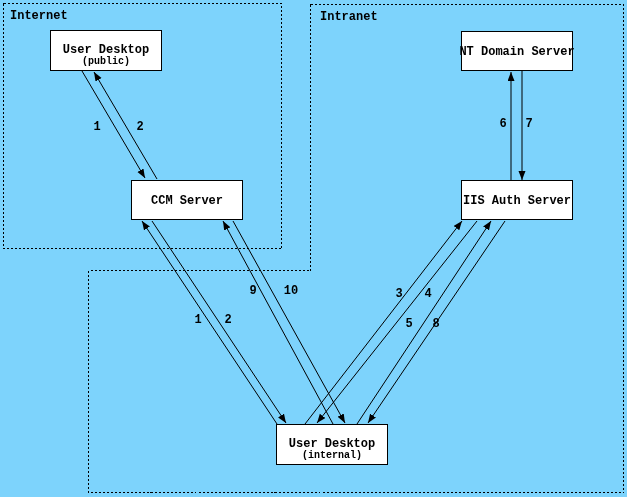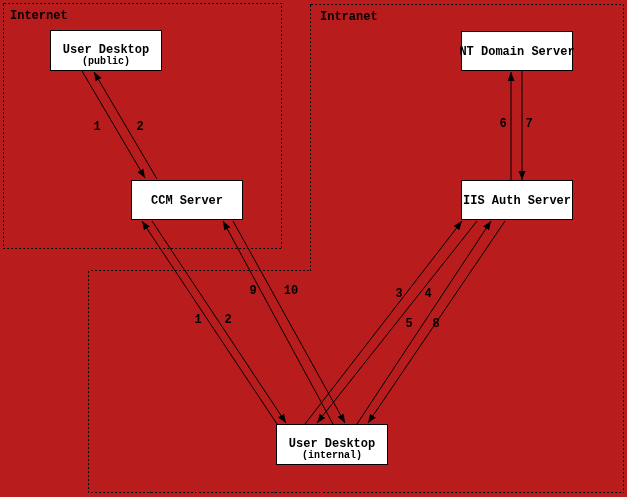--- a/index.html
+++ b/index.html
@@ -1,16 +1,16 @@
 <!DOCTYPE html>
 <html><head>
 <meta charset="utf-8">
 <style>
   html,body{margin:0;padding:0;background:#ffffff;}
-  #stage{position:relative;width:627px;height:497px;background:#b91c1c;overflow:hidden;}
+  #stage{position:relative;width:627px;height:497px;background:#7dd3fc;overflow:hidden;}
   svg{display:block;}
   text{font-family:"Liberation Mono","DejaVu Sans Mono",monospace;font-weight:bold;fill:#000000;}
   .region-label{font-size:12px;}
   .node-title{font-size:12px;text-anchor:middle;}
   .node-sub{font-size:10px;text-anchor:middle;}
   .flow-label{font-size:12px;text-anchor:middle;}
   .node-rect{fill:#ffffff;stroke:#000000;stroke-width:1;shape-rendering:crispEdges;}
   .region-outline{fill:none;stroke:#000000;stroke-width:1;stroke-dasharray:2 2;shape-rendering:crispEdges;}
   .flow-line{stroke:#000000;stroke-width:1;fill:none;}
 </style>

